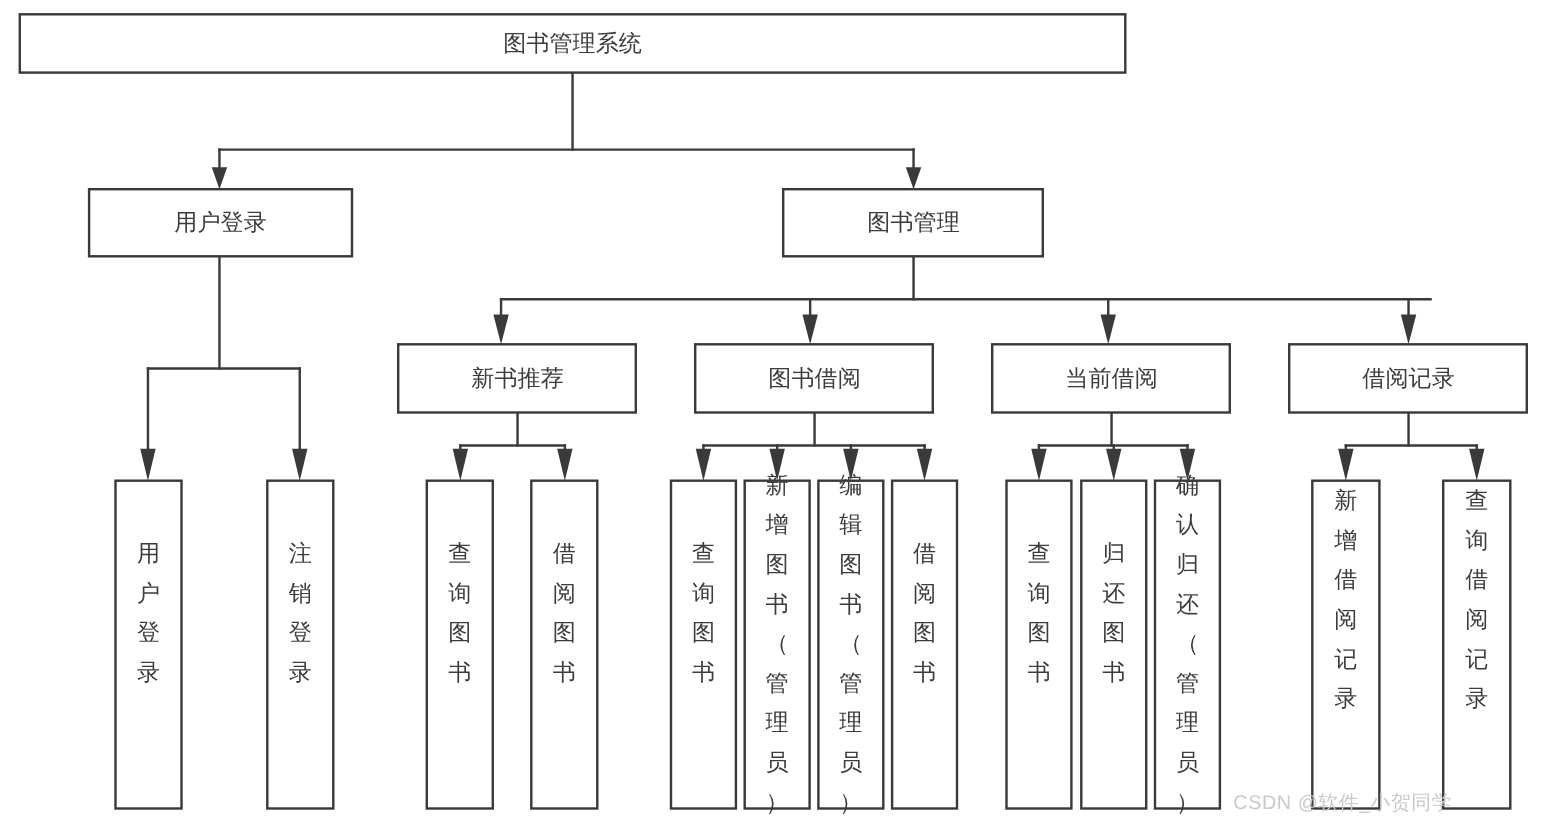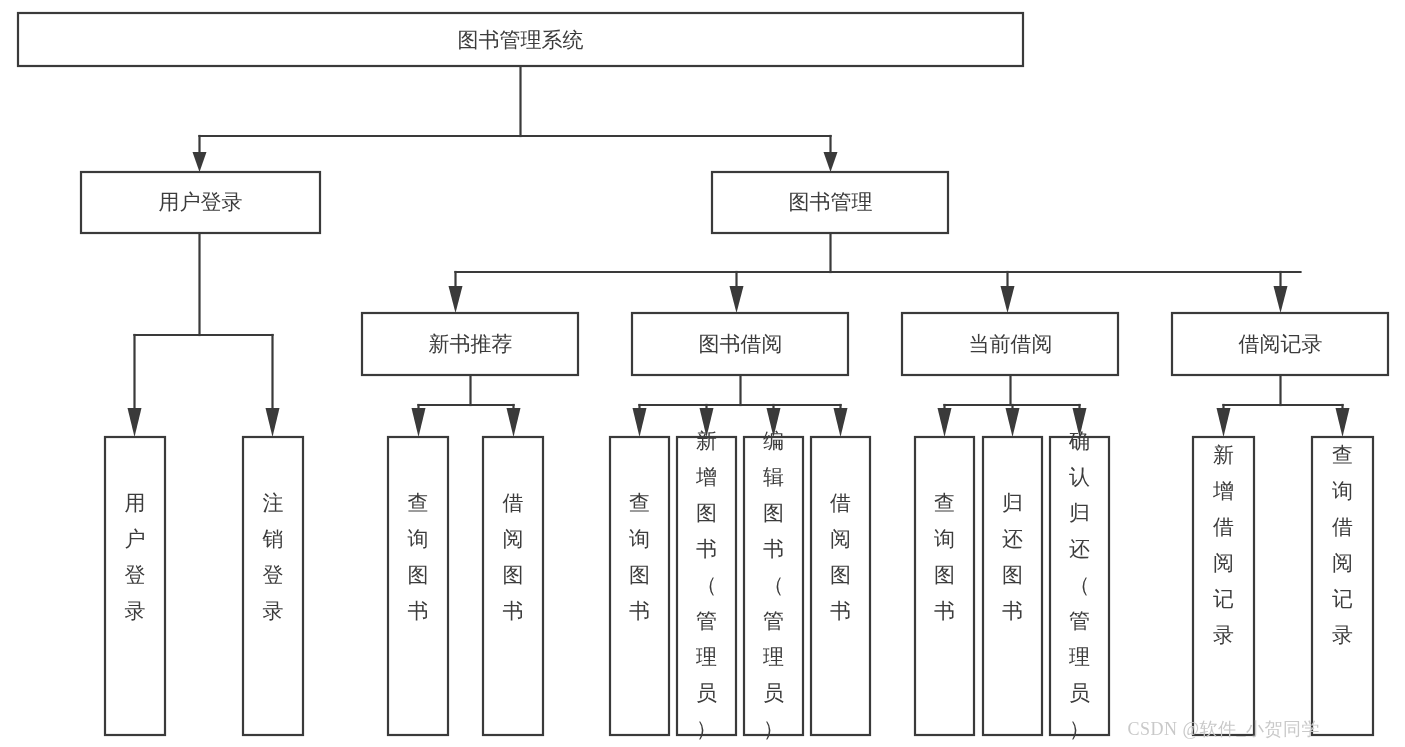--- a/index.html
+++ b/index.html
@@ -54,21 +54,21 @@
   .node-label-vertical {
     fill: #3c3c3c;
     font-family: "DejaVu Sans", "Liberation Sans", sans-serif;
     font-size: 21px;
     text-anchor: middle;
   }
   .watermark-text {
     position: absolute;
     right: 14px;
     bottom: 6px;
-    font-family: Liberation Serif, serif;
+    font-family: Liberation Sans, sans-serif;
     font-size: 18px;
     color: #c9c9c9;
     letter-spacing: 0.5px;
     white-space: nowrap;
     user-select: none;
   }
 </style>
 </head>
 <body>
 

